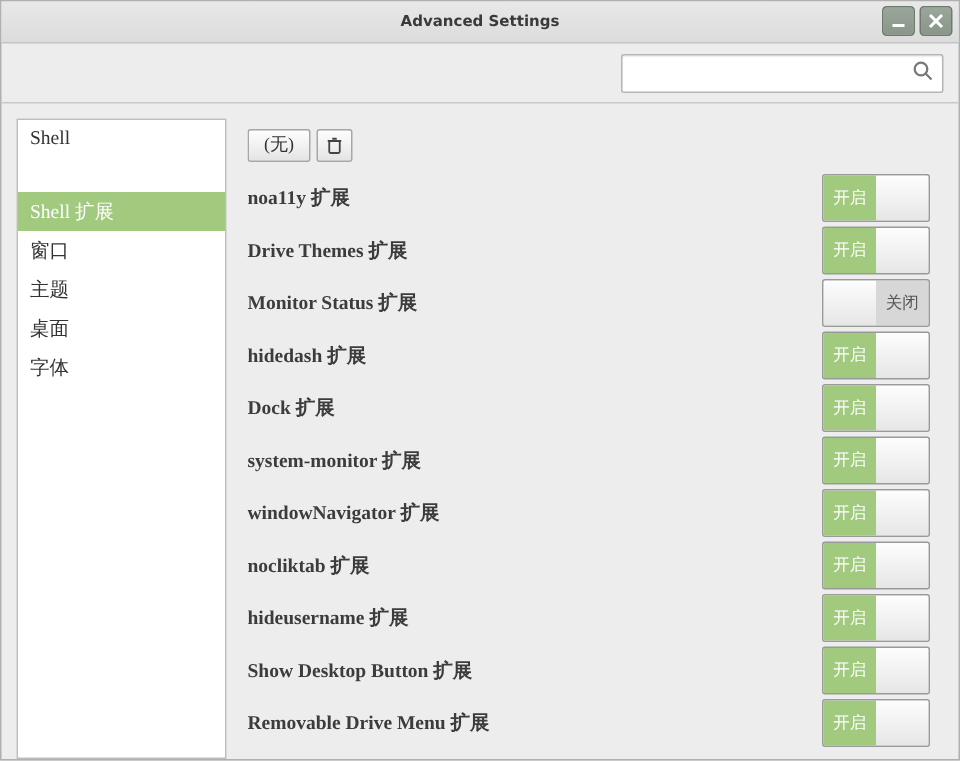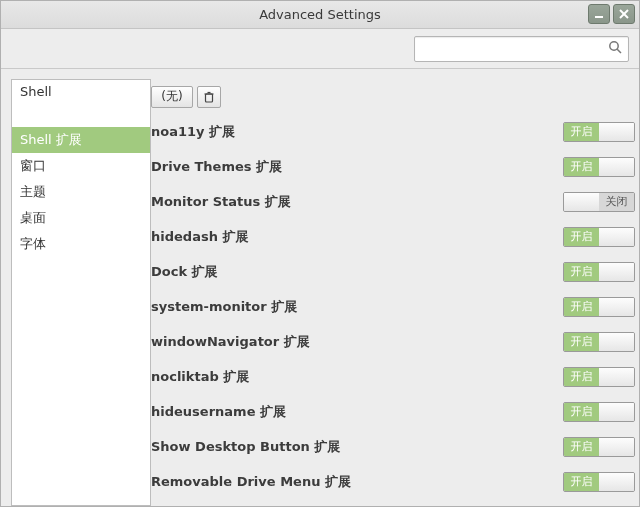--- a/index.html
+++ b/index.html
@@ -23,22 +23,22 @@
     height: 28px;
     background: linear-gradient(#e8e8e8, #dcdcdc);
     border-bottom: 1px solid #c4c4c4;
     display: flex;
     align-items: center;
     position: relative;
   }
   .title {
     flex: 1;
     text-align: center;
-    font-weight: normal;
-    font-size: 13px;
+    font-weight: bold;
+    font-size: 10px;
     color: #3a3a3a;
   }
   .win-controls {
     position: absolute;
     right: 4px;
     top: 3px;
     display: flex;
     gap: 3px;
   }
   .win-btn {
@@ -76,22 +76,24 @@
     flex: 1;
     border: none;
     outline: none;
     font-size: 13px;
     background: transparent;
   }
   .search-icon { color: #787878; font-size: 14px; }
   .content {
     flex: 1;
     display: flex;
-    padding: 10px 0 0 10px;
+    padding: 10px 15px 0 10px;
+    gap: 14px;
     overflow: hidden;
+    font-family: Liberation Serif, serif;
   }
   .sidebar {
     width: 140px;
     background: #fff;
     border: 1px solid #bdbdbd;
     overflow-y: auto;
   }
   .sidebar-item {
     padding: 4px 8px;
     font-size: 13px;
@@ -143,21 +145,21 @@
     background: linear-gradient(#fefefe, #e4e4e4);
     border: 1px solid #a7a7a7;
     border-radius: 2px;
     display: flex;
     align-items: center;
     justify-content: center;
     cursor: pointer;
   }
   .toggle {
     width: 72px;
-    height: 20px;
+    height: 32px;
     border: 1px solid #9a9a9a;
     border-radius: 2px;
     display: flex;
     overflow: hidden;
     cursor: pointer;
     font-size: 11px;
   }
   .toggle .half {
     flex: 1;
     display: flex;

